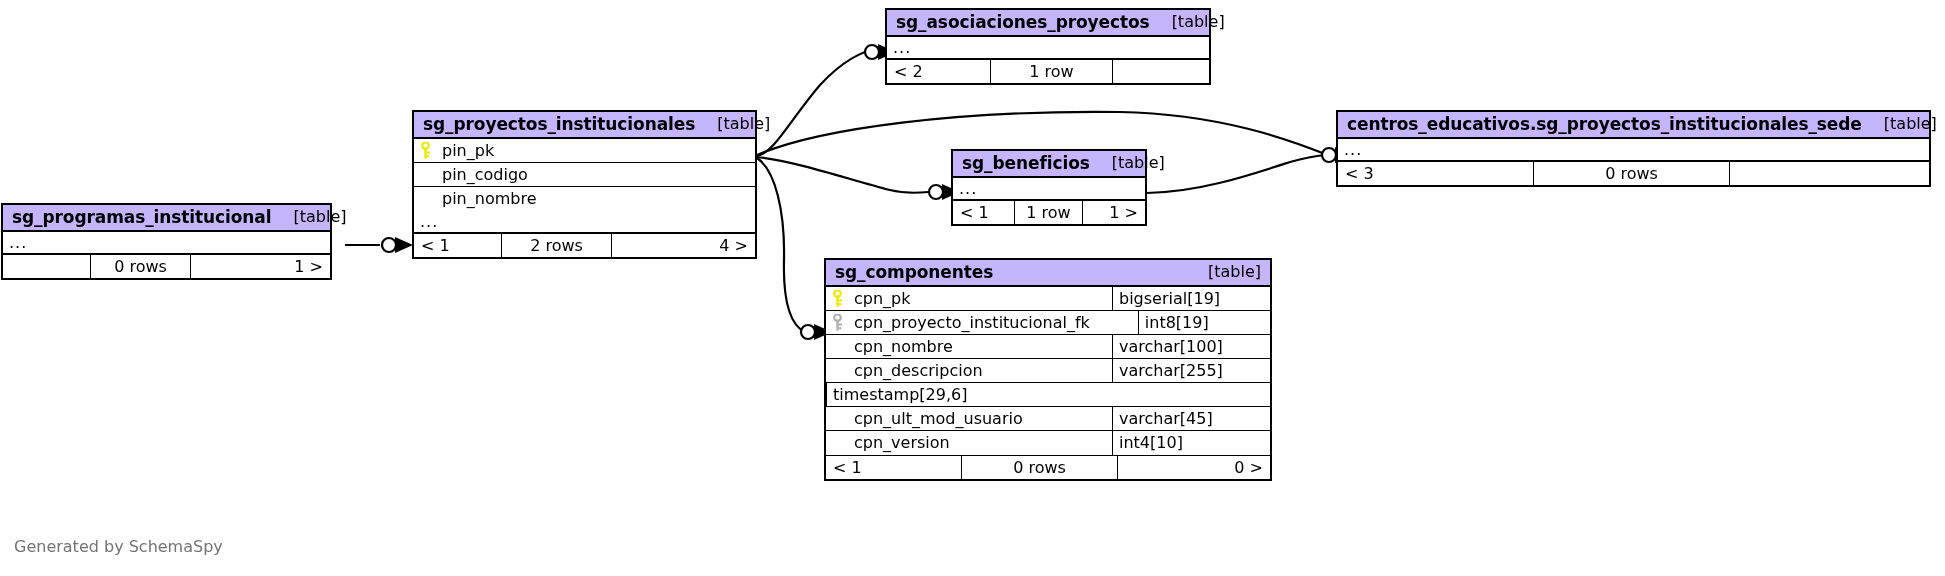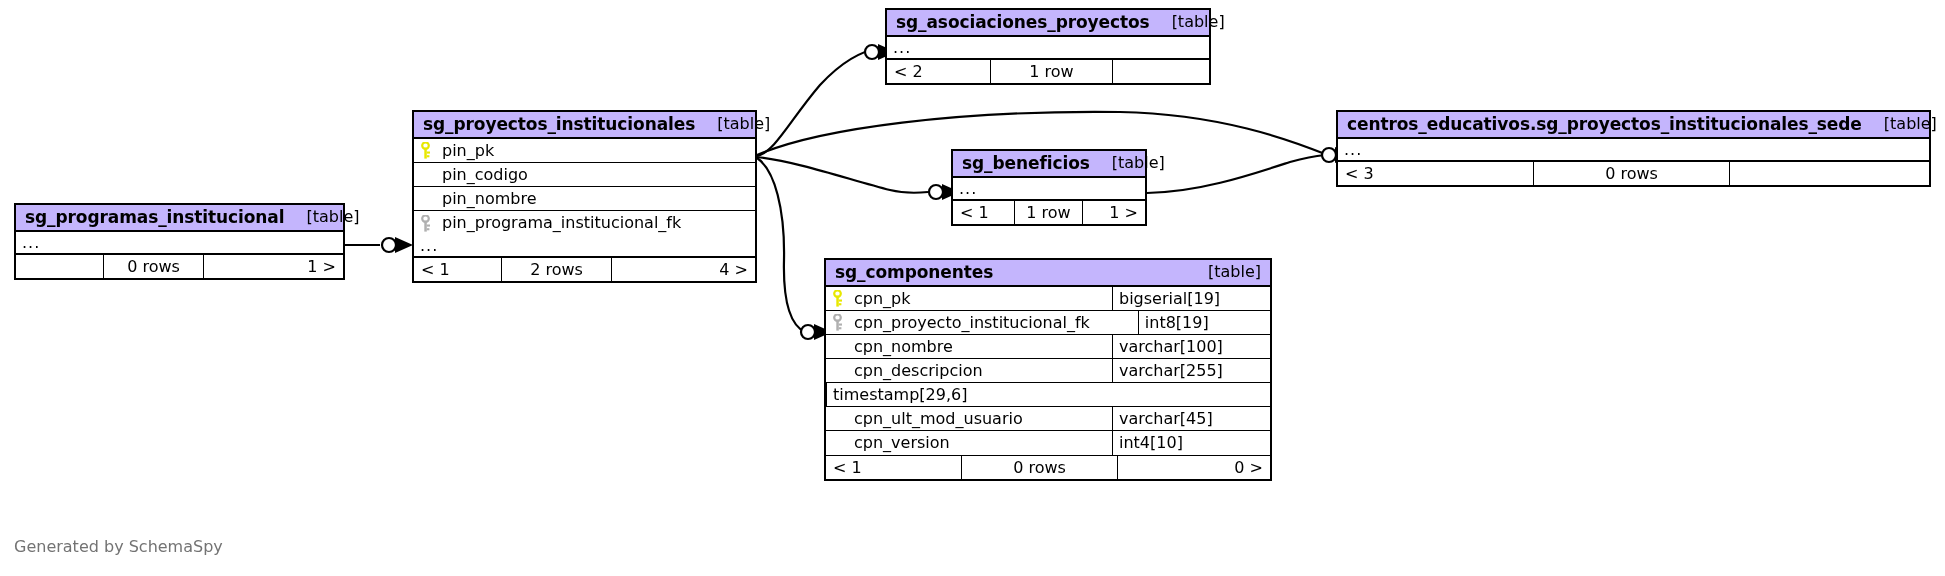--- a/index.html
+++ b/index.html
@@ -172,21 +172,21 @@
       <polygon points="832,332 814,324 814,340" fill="#000000"></polygon>
 
       <circle cx="1329" cy="155" r="7" fill="#ffffff" stroke="#000000" stroke-width="2.2"></circle>
       <polygon points="1353,155 1335,147 1335,163" fill="#000000"></polygon>
 
       <circle cx="389" cy="245" r="7" fill="#ffffff" stroke="#000000" stroke-width="2.2"></circle>
       <polygon points="413,245 395,237 395,253" fill="#000000"></polygon>
     </g>
   </svg>
 
-  <div class="node" style="left:14px; top:203px; width:331px;">
+  <div class="node" style="left:1px; top:203px; width:331px;">
     <div class="node-header">
       <span class="node-title">sg_programas_institucional</span>
       <span class="node-tag">[table]</span>
     </div>
     <div class="ellipsis-row">...</div>
     <div class="footer">
       <div class="footer-cell f-left" style="width:88px;"></div>
       <div class="footer-cell f-mid" style="width:100px;">0 rows</div>
       <div class="footer-cell f-right" style="flex:1 1 auto;">1 &gt;</div>
     </div>
@@ -220,33 +220,20 @@
         </div>
       </div>
 
       <div class="col-row">
         <div class="col-name">
           <span class="keyslot"></span>
           <span class="col-label">pin_nombre</span>
         </div>
       </div>
 
-      <div class="col-row">
-        <div class="col-name">
-          <span class="keyslot">
-            <svg class="key-ico" width="11" height="17" viewBox="0 0 11 17" xmlns="http://www.w3.org/2000/svg">
-              <circle cx="5.5" cy="3.6" r="3.3" fill="none" stroke="#b0b0b0" stroke-width="2.2"></circle>
-              <rect x="4.3" y="5.6" width="2.5" height="11" fill="#b0b0b0"></rect>
-              <rect x="6.8" y="9.5" width="3.2" height="2.1" fill="#b0b0b0"></rect>
-              <rect x="6.8" y="13.2" width="2.6" height="2.1" fill="#b0b0b0"></rect>
-            </svg>
-          </span>
-          <span class="col-label">pin_programa_institucional_fk</span>
-        </div>
-      </div>
 
     </div>
     <div class="ellipsis-row">...</div>
     <div class="footer">
       <div class="footer-cell f-left" style="width:88px;">&lt; 1</div>
       <div class="footer-cell f-mid" style="width:110px;">2 rows</div>
       <div class="footer-cell f-right" style="flex:1 1 auto;">4 &gt;</div>
     </div>
   </div>
 

